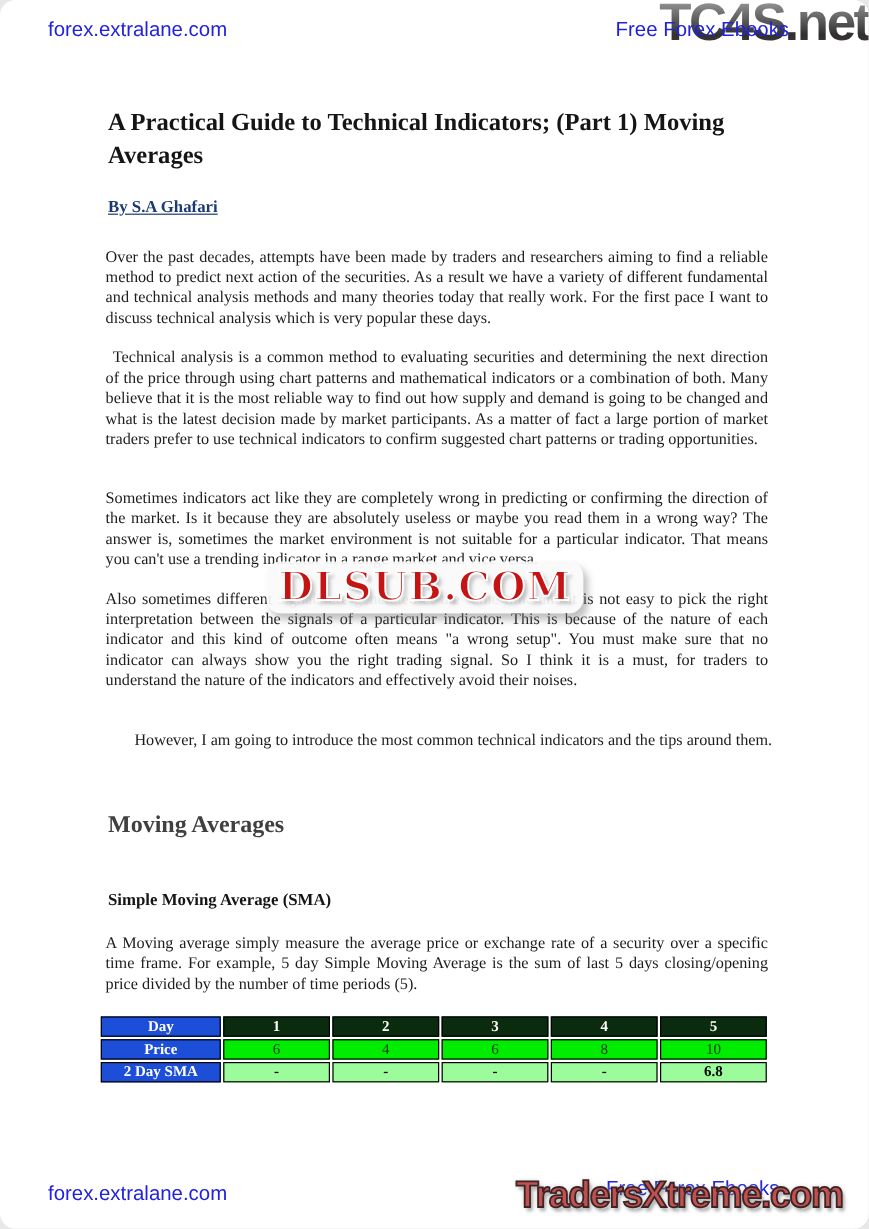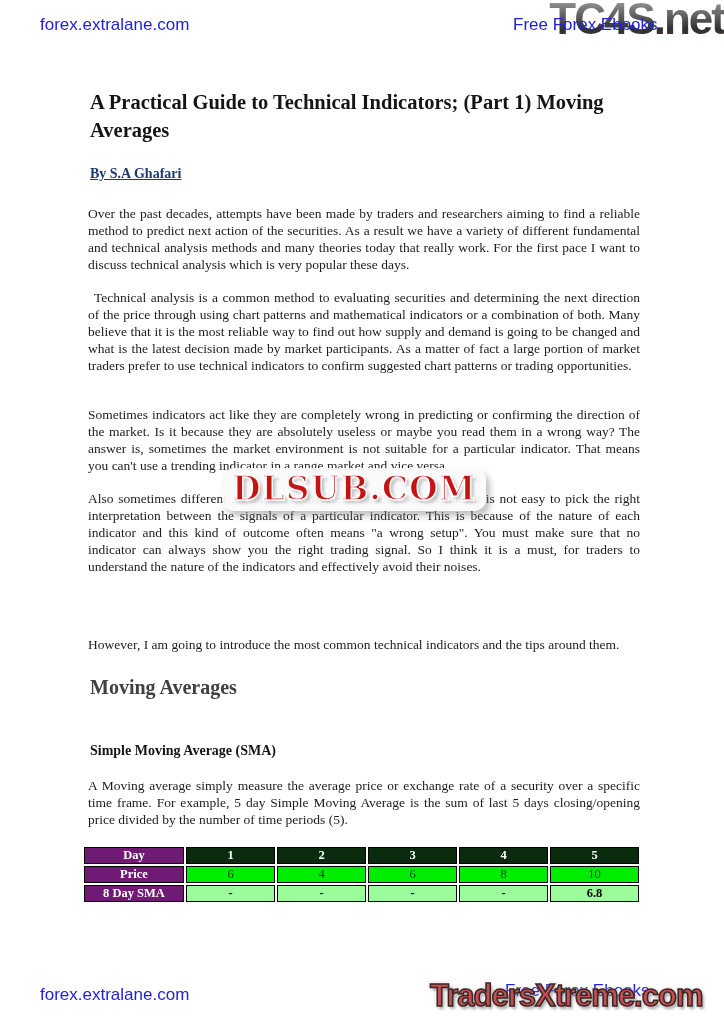--- a/index.html
+++ b/index.html
@@ -5,20 +5,21 @@
   * { margin:0; padding:0; box-sizing:border-box; }
   html,body { background:#e8e8e8; }
   .page {
     position:relative;
     width:724px; height:1024px;
     background:#ffffff;
     font-family:"Liberation Serif", serif;
     color:#1c1c1c;
     overflow:hidden;
     margin:0 auto;
+    border-radius:13px;
   }
   
   .hdr-link {
     position:absolute;
     font-family:"Liberation Sans", sans-serif;
     font-size:17px;
     color:#2222dd;
   }
   #hdr-left { left:40px; top:15px; }
   #hdr-right { left:513px; top:15px; z-index:3; }
@@ -44,21 +45,21 @@
   .para {
     left:88px; width:552px;
     font-size:13.5px; line-height:17px;
     text-align:justify;
     color:#1c1c1c;
   }
   #p1 { top:205px; }
   #p2 { top:289px; text-indent:6px; }
   #p3 { top:406px; }
   #p4 { top:490px; }
-  #p5 { top:636px; }
+  #p5 { top:608px;margin-left:24px; }
   #section-heading {
     left:90px; top:676px;
     font-size:20px; font-weight:bold; color:#404040;
   }
   #subsection-heading {
     left:90px; top:743px;
     font-size:14px; font-weight:bold; color:#151515;
   }
   #p6 { top:777px; }
   
@@ -82,21 +83,21 @@
     position:absolute; left:82px; top:845px;
     border-collapse:separate; border-spacing:2px;
     font-size:12.5px;
   }
   #sma-table td {
     border:1px solid #000;
     text-align:center;
     height:15px; line-height:15px;
     padding:0 2px;
   }
-  td.cell-label { width:100px; background:#701a75; color:#ffffff; font-weight:bold; }
+  td.cell-label { width:100px; background:#1d4ed8; color:#ffffff; font-weight:bold; }
   td.cell-day   { width:89px;  background:#0b2b0f; color:#ffffff; font-weight:bold; }
   td.cell-price { width:89px;  background:#00ec00; color:#0a3a0a; }
   td.cell-sma   { width:89px;  background:#9cfc9c; color:#000000; font-weight:bold; }
   
   #ftr-left { left:40px; top:985px; }
   #ftr-hidden { left:505px; top:981px; z-index:1; }
   #ftr-watermark {
     position:absolute; left:430px; top:978px; z-index:2;
     font-family:"Liberation Sans", sans-serif;
     font-weight:900; font-size:31px; letter-spacing:-1px;
@@ -144,21 +145,21 @@
     </tr>
     <tr>
       <td class="cell-label">Price</td>
       <td class="cell-price">6</td>
       <td class="cell-price">4</td>
       <td class="cell-price">6</td>
       <td class="cell-price">8</td>
       <td class="cell-price">10</td>
     </tr>
     <tr>
-      <td class="cell-label">8 Day SMA</td>
+      <td class="cell-label">2 Day SMA</td>
       <td class="cell-sma">-</td>
       <td class="cell-sma">-</td>
       <td class="cell-sma">-</td>
       <td class="cell-sma">-</td>
       <td class="cell-sma">6.8</td>
     </tr>
   </tbody>
     </table>
 
   <a class="hdr-link abs" id="ftr-left">forex.extralane.com</a>

